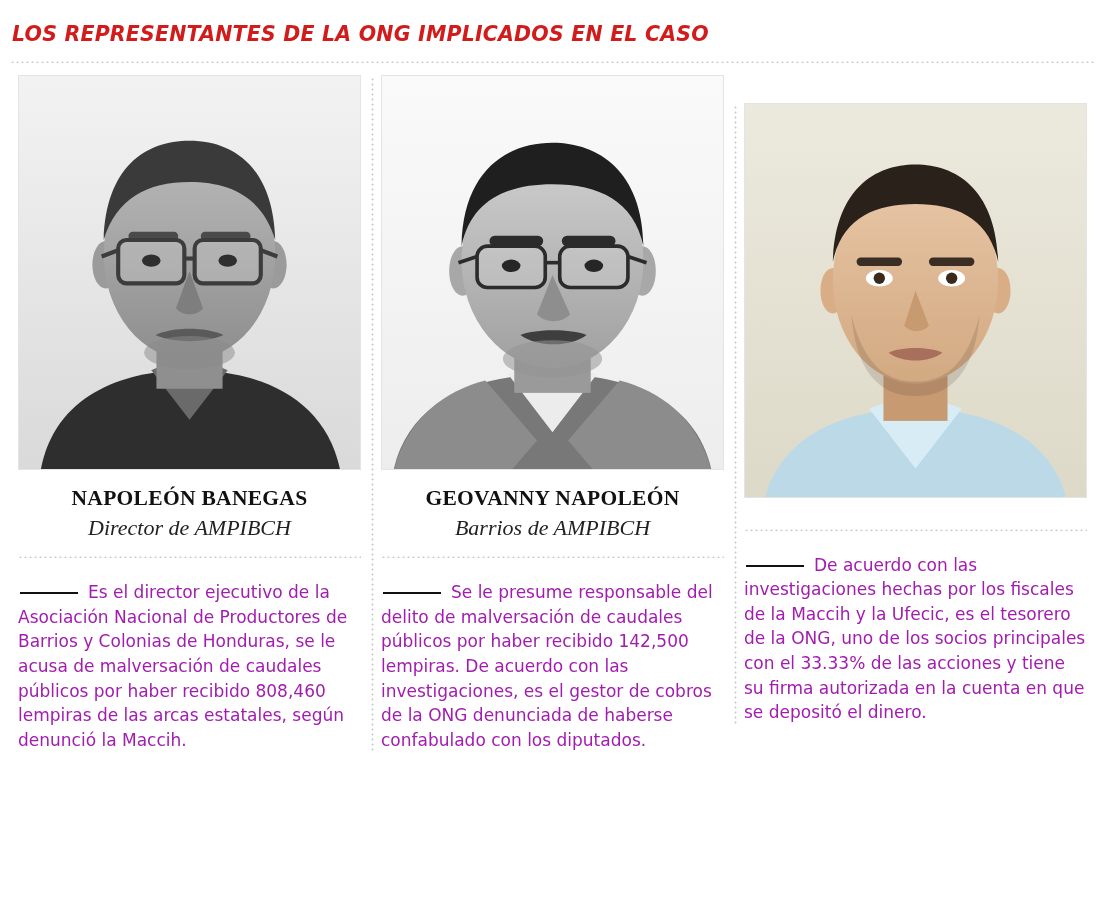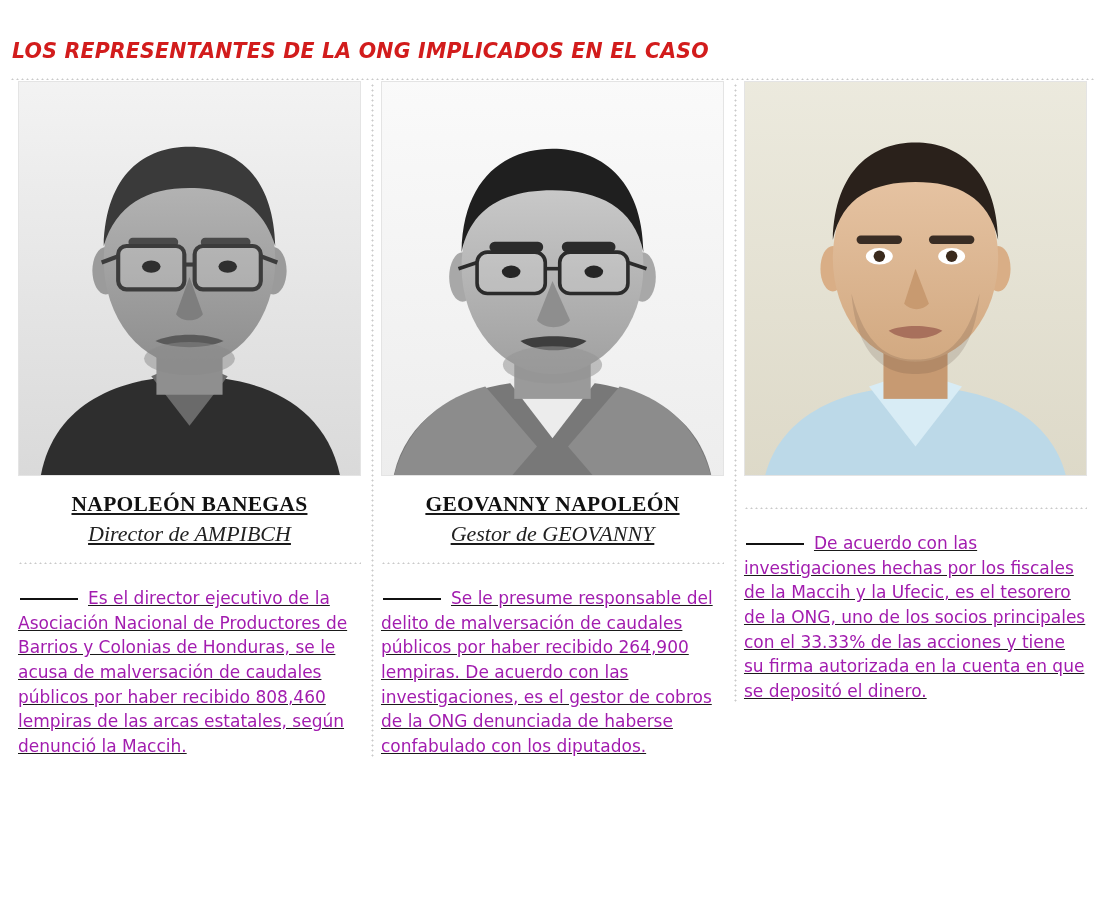--- a/index.html
+++ b/index.html
@@ -17,21 +17,21 @@
   }
   .page {
     width: 1105px;
     height: 900px;
     padding: 0 8px;
     position: relative;
   }
 
   
   .headline-wrap {
-    padding: 39px 0 10px 4px;
+    padding: 22px 0 10px 4px;
   }
   .headline {
     font-family: "DejaVu Sans", sans-serif;
     font-weight: bold;
     font-style: italic;
     font-size: 20.5px;
     letter-spacing: 0.2px;
     color: #d21c1c;
     text-transform: uppercase;
     white-space: nowrap;
@@ -44,23 +44,22 @@
     background-size: 5px 3px;
     background-repeat: repeat-x;
     background-position: 0 1px;
   }
   .rule-top { margin: 4px 2px 0 2px; }
 
   
   .columns {
     display: flex;
     width: 100%;
-    margin-top: 1px;
-    align-items: flex-start;
-    text-decoration: underline;
+    margin-top: 12px;
+    align-items: center;
   }
   .col {
     width: 33.333%;
     padding: 0 10px;
     position: relative;
     display: flex;
     flex-direction: column;
   }
   .col + .col .vdivider {
     position: absolute;
@@ -241,25 +240,25 @@
           <ellipse cx="205" cy="191" rx="9" ry="6" fill="#262626"></ellipse>
 
           <path d="M165 200 L150 238 C158 247 174 247 182 238 Z" fill="#8e8e8e"></path>
 
           <path d="M134 258 C150 252 182 252 198 258 C182 270 150 270 134 258 Z" fill="#3e3e3e"></path>
           <ellipse cx="165" cy="281" rx="48" ry="18" fill="#949494" opacity="0.55"></ellipse>
         </svg>
       </div>
       <div class="caption">
         <div class="person-name">GEOVANNY NAPOLEÓN</div>
-        <div class="person-role">Gestor de GEOVANNY</div>
+        <div class="person-role">Barrios de AMPIBCH</div>
       </div>
       <div class="dotted-rule rule-caption"></div>
       <div class="body-copy">
-        <span class="lead-dash"></span><span>Se le presume responsable del delito de malversación de caudales públicos por haber recibido 264,900 lempiras. De acuerdo con las investigaciones, es el gestor de cobros de la ONG denunciada de haberse confabulado con los diputados.</span>
+        <span class="lead-dash"></span><span>Se le presume responsable del delito de malversación de caudales públicos por haber recibido 142,500 lempiras. De acuerdo con las investigaciones, es el gestor de cobros de la ONG denunciada de haberse confabulado con los diputados.</span>
       </div>
     </div>
 
     <div class="col">
       <div class="vdivider"></div>
       <div class="portrait">
         <svg viewBox="0 0 330 395" preserveAspectRatio="xMidYMid slice" aria-hidden="true">
           <defs>
             <linearGradient id="bg3" x1="0" y1="0" x2="0" y2="1">
               <stop offset="0%" stop-color="#eceade"></stop>

